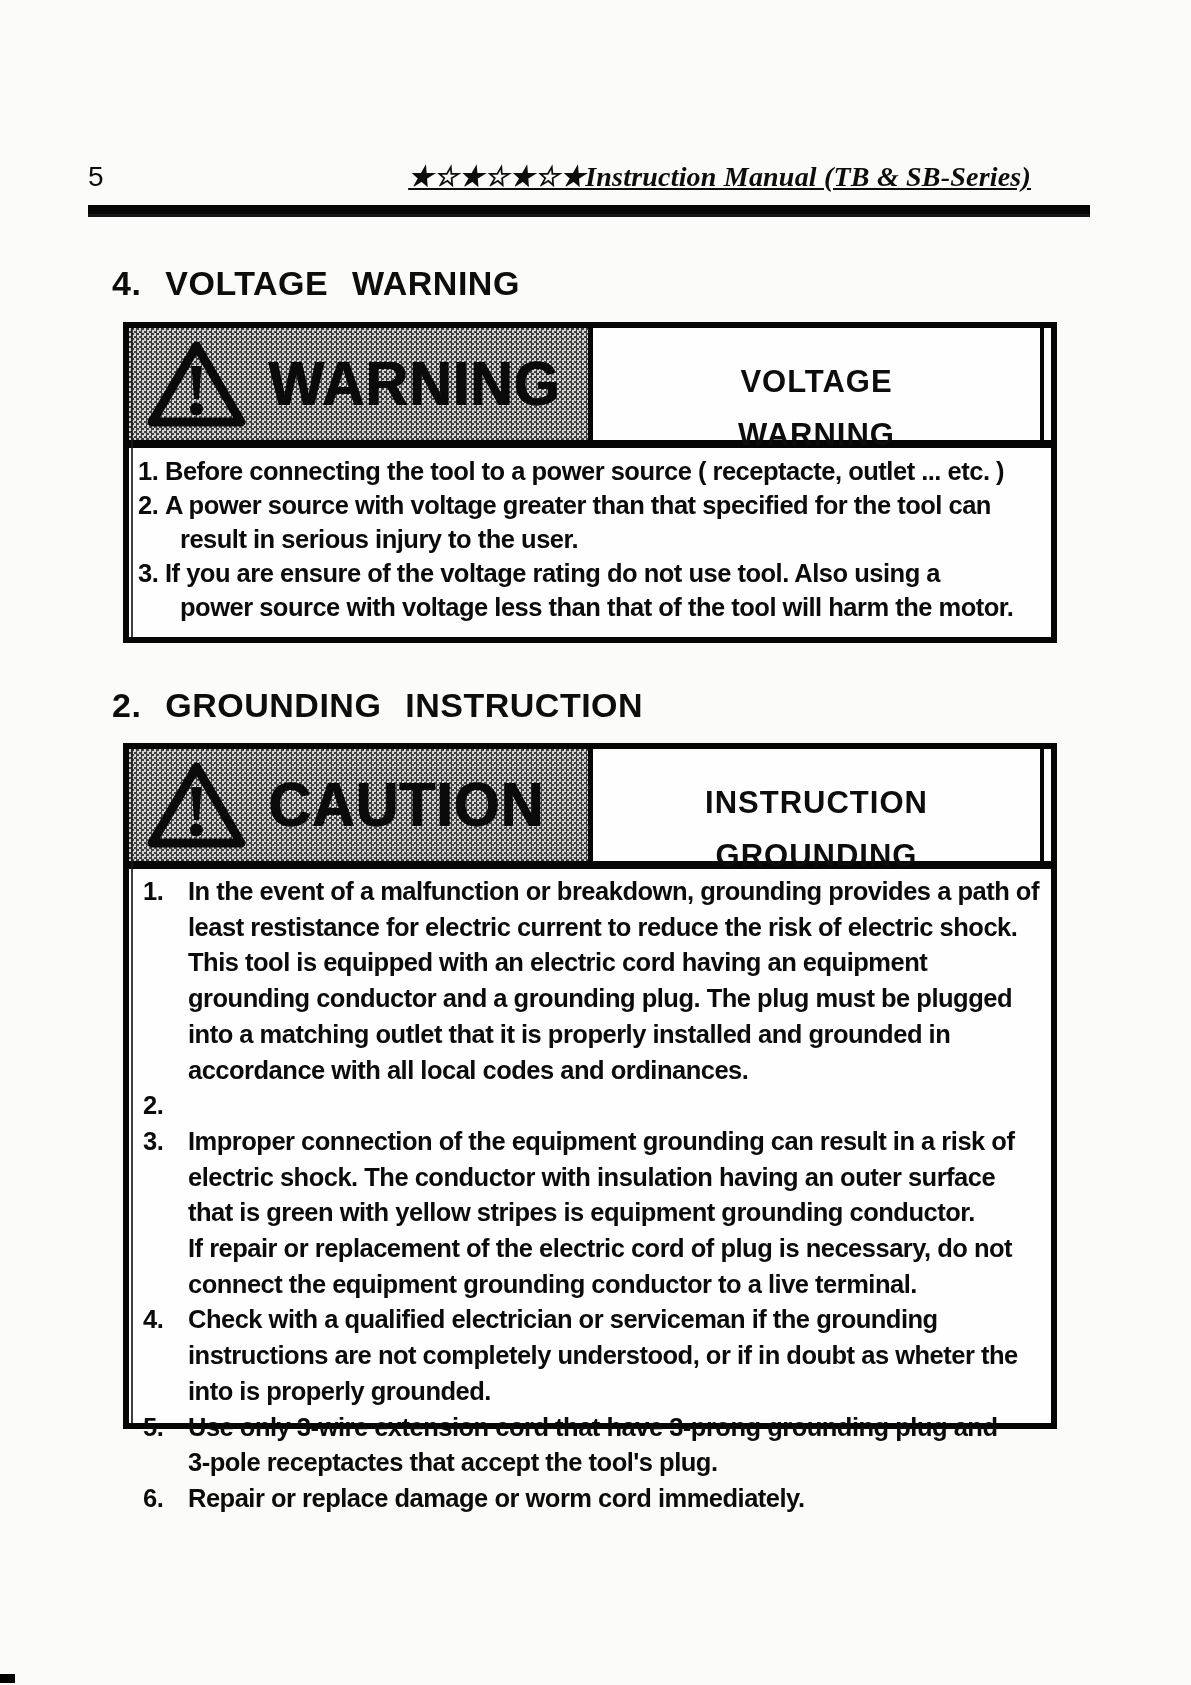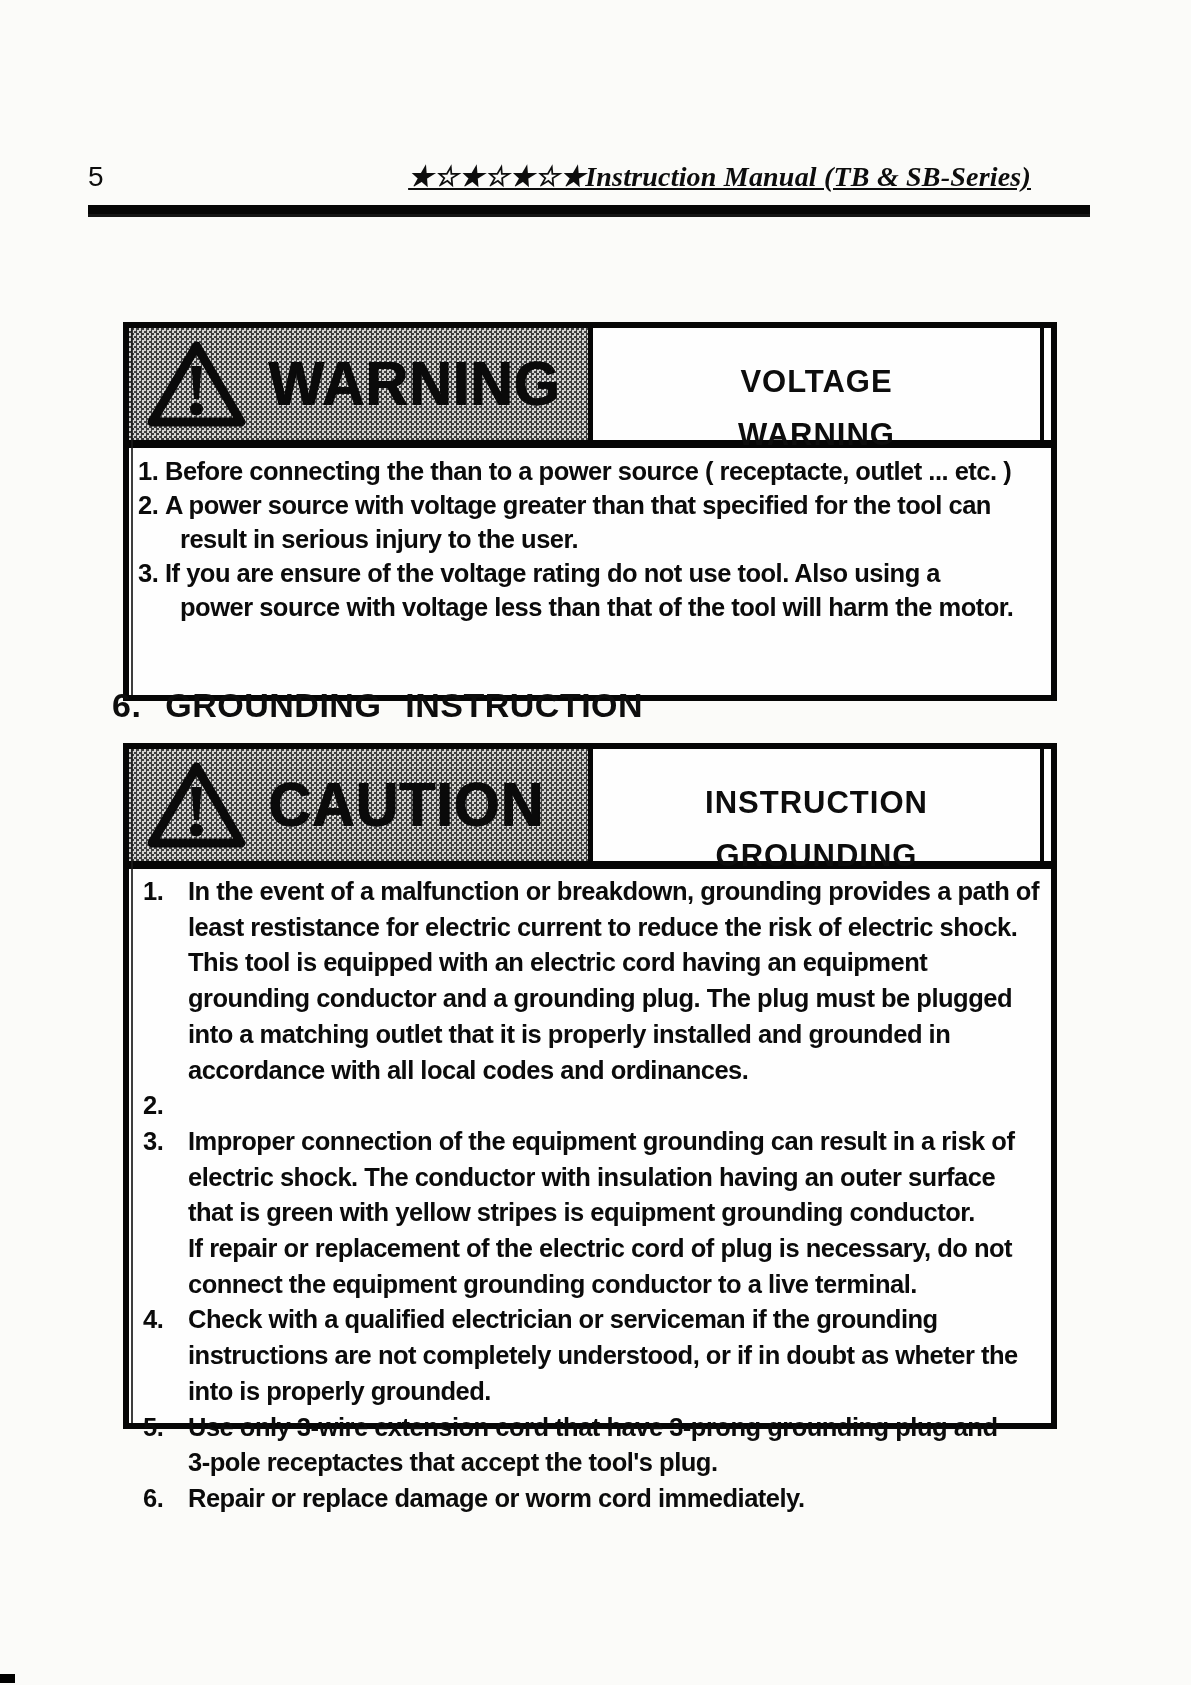--- a/index.html
+++ b/index.html
@@ -41,21 +41,21 @@
   }
   #sec4 { left:112px; top:264px; }
   #sec5 { left:112px; top:686px; }
 
   
   .alert-box {
     position:absolute; left:123px; width:934px;
     border:6px solid #060606;
     background:#fefefe;
   }
-  #warnbox { top:322px; height:379px; }
+  #warnbox { top:322px; height:321px; }
   #cautbox { top:743px; height:686px; }
   
   .alert-box::after {
     content:""; position:absolute; left:2px; top:0; bottom:0;
     width:2px; background:#1c1c1c; opacity:.85;
   }
 
   .alert-head {
     display:flex; align-items:stretch;
     height:120px;
@@ -109,55 +109,56 @@
 <body>
 
 <div class="page">
 
   <div class="running-head">
     <span class="pagenum">5</span>
     <span class="head-title">★☆★☆★☆★Instruction  Manual (TB &amp; SB-Series)</span>
   </div>
   <div class="double-rule"></div>
 
+  <h2 class="sec-title" id="sec4">4. VOLTAGE WARNING</h2>
 
   <div class="alert-box" id="warnbox">
     <div class="alert-head">
       <div class="hatch">
         <svg class="tri" viewBox="0 0 101 90">
           <path d="M50.5 7 L95 83 L6 83 Z" fill="none" stroke="#0a0a0a" stroke-width="9" stroke-linejoin="round"></path>
           <polygon points="45.5,27 55.5,27 53,60 48,60" fill="#0a0a0a"></polygon>
           <circle cx="50.5" cy="70" r="6.5" fill="#0a0a0a"></circle>
         </svg>
         <span class="bigword">WARNING</span>
       </div>
       <div class="head-cell">
         <div class="cell-line">VOLTAGE</div>
         <div class="cell-line">WARNING</div>
       </div>
     </div>
     <div class="alert-body">
       <div class="row">
         <span class="num">1.</span>
-        <span class="txt">Before connecting the than to a power source ( receptacte, outlet ... etc. )</span>
+        <span class="txt">Before connecting the tool to a power source ( receptacte, outlet ... etc. )</span>
       </div>
       <div class="row">
         <span class="num">2.</span>
         <span class="txt">A power source with voltage greater than that specified for the tool can
 result in serious injury to the user.</span>
       </div>
       <div class="row">
         <span class="num">3.</span>
         <span class="txt">If you are ensure of the voltage rating do not use tool. Also using a
 power source with voltage less than that of the tool will harm the motor.</span>
       </div>
     </div>
   </div>
 
-  <h2 class="sec-title" id="sec5">6. GROUNDING INSTRUCTION</h2>
+  <h2 class="sec-title" id="sec5">2. GROUNDING INSTRUCTION</h2>
 
   <div class="alert-box" id="cautbox">
     <div class="alert-head">
       <div class="hatch">
         <svg class="tri" viewBox="0 0 101 90">
           <path d="M50.5 7 L95 83 L6 83 Z" fill="none" stroke="#0a0a0a" stroke-width="9" stroke-linejoin="round"></path>
           <polygon points="45.5,27 55.5,27 53,60 48,60" fill="#0a0a0a"></polygon>
           <circle cx="50.5" cy="70" r="6.5" fill="#0a0a0a"></circle>
         </svg>
         <span class="bigword">CAUTION</span>

